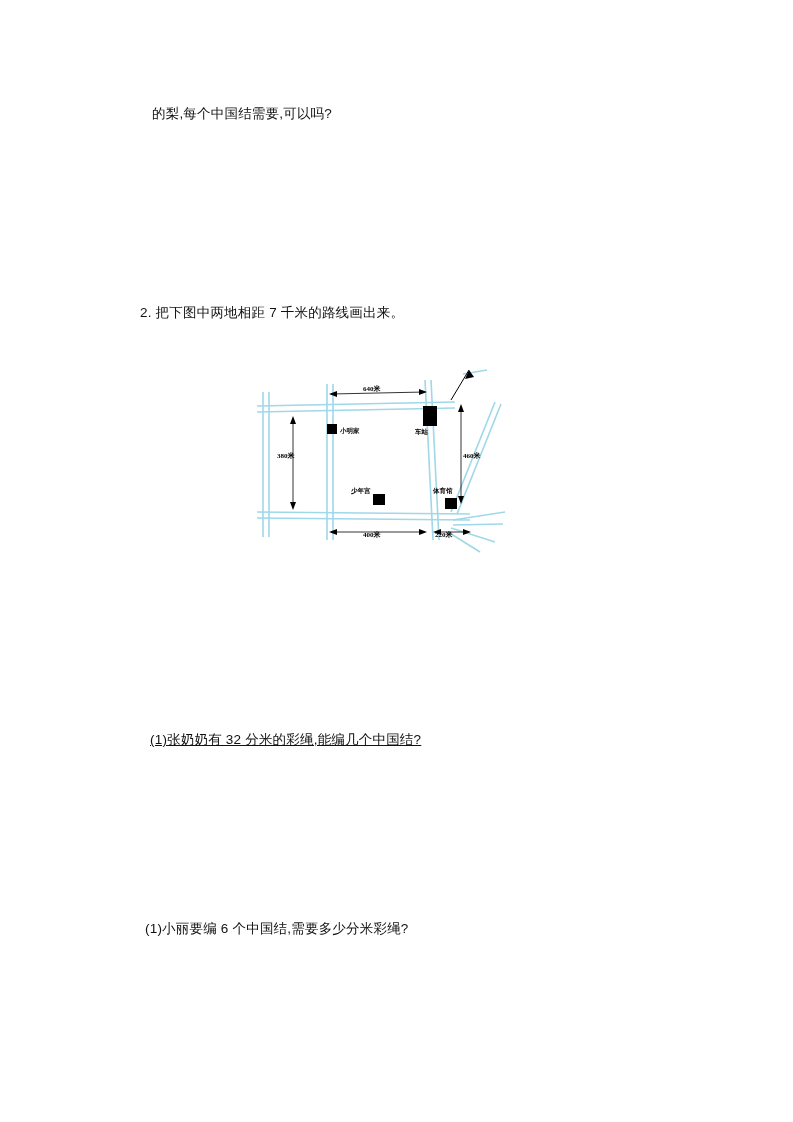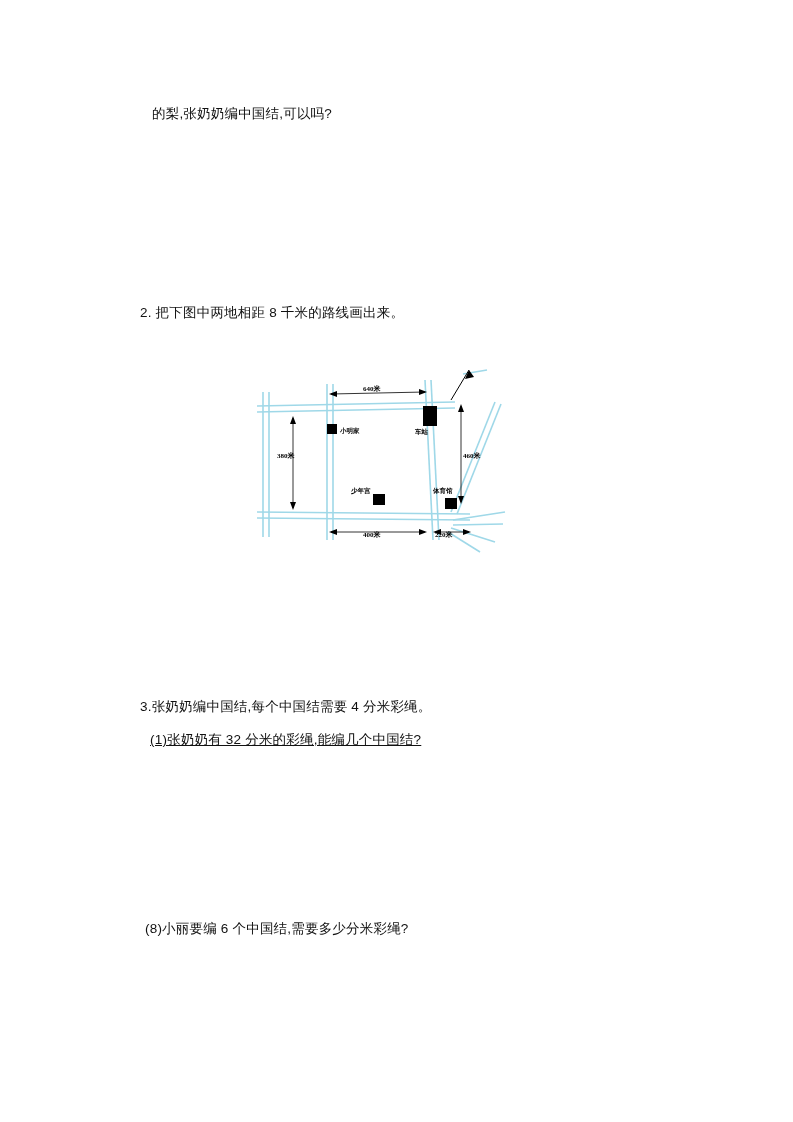--- a/index.html
+++ b/index.html
@@ -55,23 +55,23 @@
     font-family: "Liberation Serif", serif;
     font-size: 6.5px;
     fill: #000;
   }
 </style>
 </head>
 <body>
 
 <div class="page">
 
-  <div class="qtext" id="q1-cont">的梨,张奶奶编中国结,可以吗?</div>
+  <div class="qtext" id="q1-cont">的梨,每个中国结需要,可以吗?</div>
 
-  <div class="qtext" id="q2-stem">2. 把下图中两地相距 8 千米的路线画出来。</div>
+  <div class="qtext" id="q2-stem">2. 把下图中两地相距 7 千米的路线画出来。</div>
 
   <div class="figure">
     <svg width="290" height="200" viewBox="0 0 290 200" xmlns="http://www.w3.org/2000/svg">
 
       <g stroke="#9fd8e8" stroke-width="1.6" fill="none">
 
         <path d="M 8 30 L 8 175"></path>
         <path d="M 14 30 L 14 175"></path>
 
         <path d="M 72 22 L 72 178"></path>
@@ -141,19 +141,18 @@
       <polygon points="216,170 208,167 208,173" fill="#000"></polygon>
       <text class="maplabel" x="180" y="175">220米</text>
 
       <text class="maplabel-sm" x="85" y="71">小明家</text>
       <text class="maplabel-sm" x="160" y="72">车站</text>
       <text class="maplabel-sm" x="96" y="131">少年宫</text>
       <text class="maplabel-sm" x="178" y="131">体育馆</text>
     </svg>
   </div>
 
-  <div class="qtext" id="q3-stem">3.张奶奶编中国结,每个中国结需要 4 分米彩绳。</div>
 
   <div class="qtext" id="q3-sub1">(1)张奶奶有 32 分米的彩绳,能编几个中国结?</div>
 
-  <div class="qtext" id="q3-sub2">(8)小丽要编 6 个中国结,需要多少分米彩绳?</div>
+  <div class="qtext" id="q3-sub2">(1)小丽要编 6 个中国结,需要多少分米彩绳?</div>
 
 </div>
 
 </body></html>

